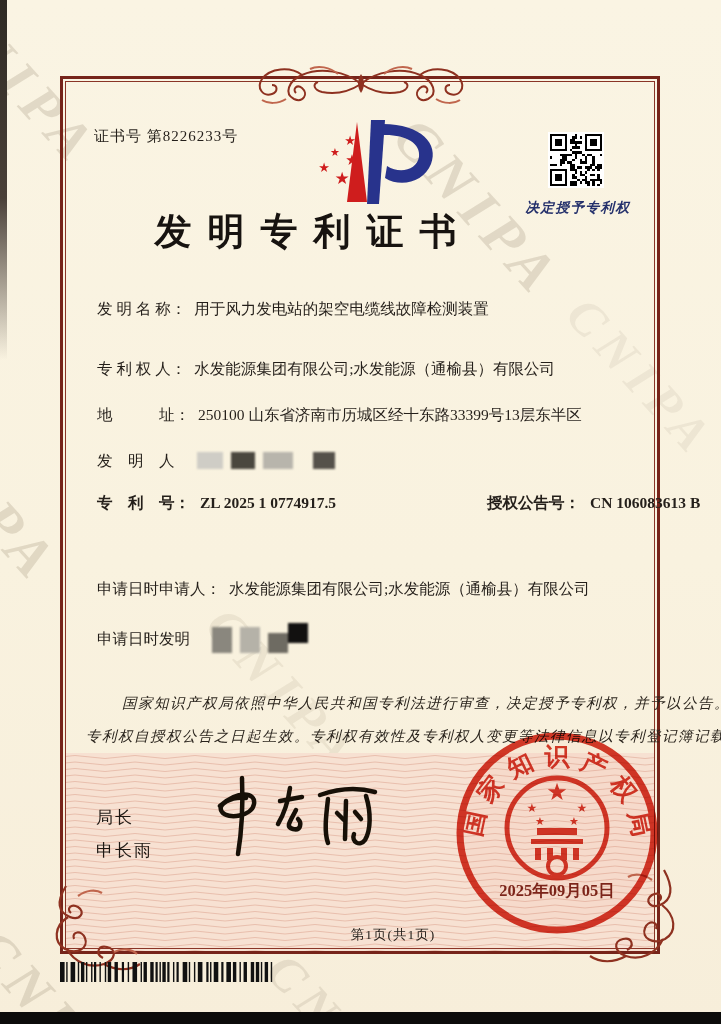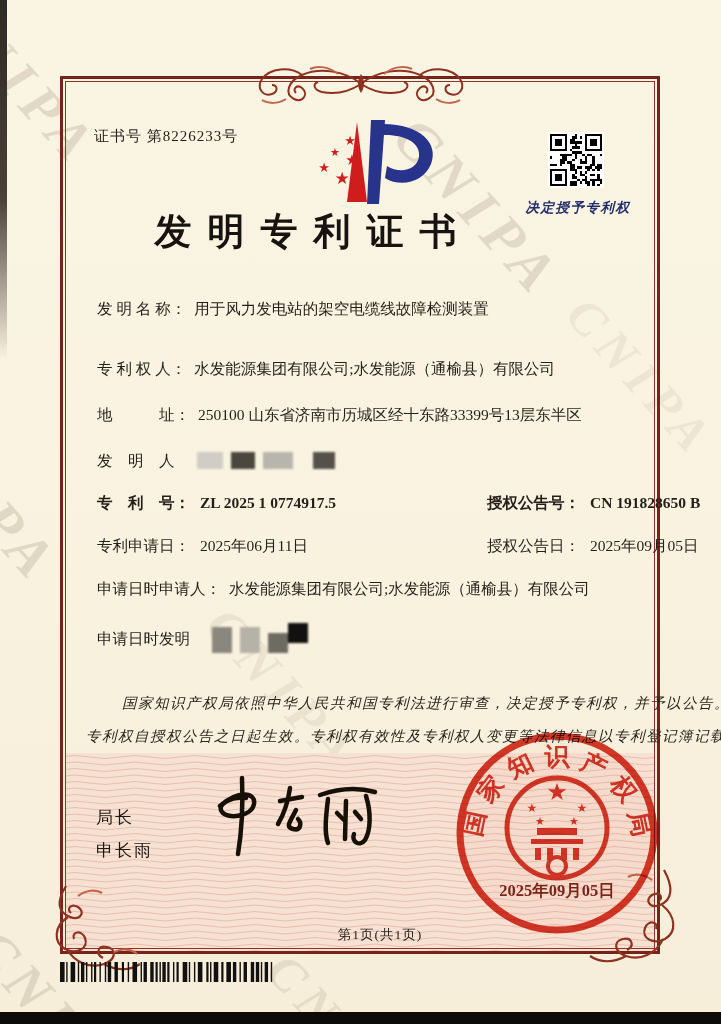--- a/index.html
+++ b/index.html
@@ -65,21 +65,21 @@
   .stm1{left:122px;top:694px;} .stm2{left:86px;top:727px;}
 
   
   .signer{position:absolute;left:96px;top:801px;font-size:17px;letter-spacing:2px;line-height:33px;
           font-family:"Liberation Sans","DejaVu Sans",sans-serif;color:#1d1813;}
   .sig{position:absolute;left:198px;top:768px;width:190px;height:95px;}
   .seal{position:absolute;left:452px;top:728px;width:210px;height:210px;mix-blend-mode:multiply;opacity:.95;}
 
   
   .pageno{position:absolute;left:60px;top:926px;width:640px;text-align:center;
-          font-size:13.5px;letter-spacing:1px;}
+          font-size:13.5px;letter-spacing:1px;padding-left:13px;}
   .barcode{position:absolute;left:60px;top:962px;width:216px;height:20px;}
   .barcode svg{display:block;width:100%;height:100%;}
 </style>
 </head>
 <body>
 
 <div class="photo">
 
   <div class="wm wm1">CNIPA</div>
   <div class="wm wm2">CNIPA</div>
@@ -313,25 +313,21 @@
     <span class="lab">专 利 权 人：</span><span class="val">水发能源集团有限公司;水发能源（通榆县）有限公司</span>
   </div>
   <div class="row r3">
     <span class="lab">地　　　址：</span><span class="val">250100 山东省济南市历城区经十东路33399号13层东半区</span>
   </div>
   <div class="row r4">
     <span class="lab">发　明　人</span><span class="redact"><i style="width:26px;height:17px;background:#cfcdc6;"></i><i style="width:24px;height:17px;background:#4a473e;"></i><i style="width:30px;height:17px;background:#b8b5ac;"></i><i style="width:22px;height:17px;background:#55514a;margin-left:12px;"></i></span>
   </div>
   <div class="row r5">
     <span class="lab">专　利　号：</span><span class="val">ZL 2025 1 0774917.5</span>
-    <span class="col2"><span class="lab">授权公告号：</span><span class="val">CN 191828650 B</span></span>
-  </div>
-  <div class="row r6">
-    <span class="lab">专利申请日：</span><span class="val">2025年06月11日</span>
-    <span class="col2"><span class="lab">授权公告日：</span><span class="val">2025年09月05日</span></span>
+    <span class="col2"><span class="lab">授权公告号：</span><span class="val">CN 106083613 B</span></span>
   </div>
   <div class="row r8">
     <span class="lab">申请日时发明</span><span class="redact"><i style="width:20px;height:26px;background:#8a877e;"></i><i style="width:20px;height:26px;background:#b5b2a8;"></i><i style="width:20px;height:20px;background:#6e6b62;margin-top:8px;"></i><i style="width:20px;height:20px;background:#121110;margin-left:-8px;margin-bottom:10px;"></i></span>
   </div>
   <div class="row r7">
     <span class="lab">申请日时申请人：</span><span class="val">水发能源集团有限公司;水发能源（通榆县）有限公司</span>
   </div>
 
   <div class="stm stm1">国家知识产权局依照中华人民共和国专利法进行审查，决定授予专利权，并予以公告。</div>
   <div class="stm stm2">专利权自授权公告之日起生效。专利权有效性及专利权人变更等法律信息以专利登记簿记载为准。</div>

